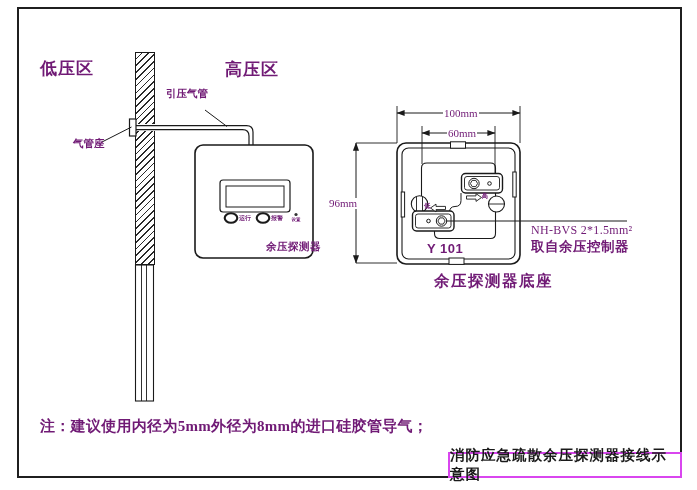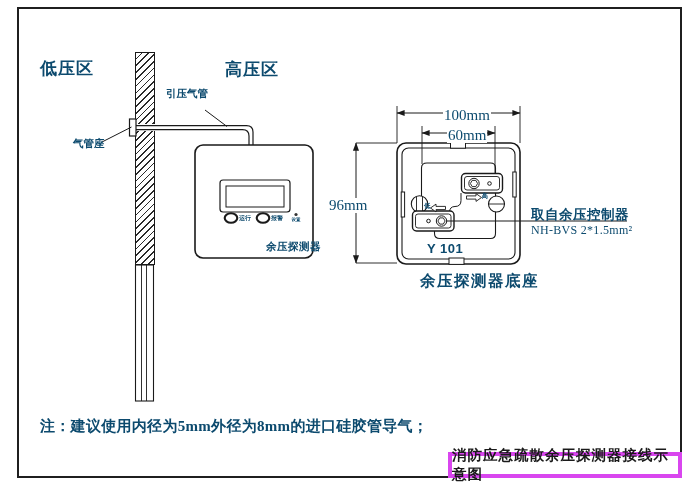--- a/index.html
+++ b/index.html
@@ -3,40 +3,40 @@
 <meta charset="utf-8">
 <style>
   html,body{margin:0;padding:0;background:#ffffff;}
   #canvas{
     position:relative;width:697px;height:490px;background:#ffffff;overflow:hidden;
     font-family:"Liberation Serif","DejaVu Serif",serif;color:#1a1a1a;
   }
   .frame{position:absolute;left:17px;top:7px;width:665px;height:471px;
     border:2px solid #1f1f1f;box-sizing:border-box;}
   svg{position:absolute;left:0;top:0;}
-  .txt{position:absolute;white-space:nowrap;color:#0c4a6e;line-height:1;}
+  .txt{position:absolute;white-space:nowrap;color:#701a75;line-height:1;}
   .zone{font-size:17px;font-weight:700;letter-spacing:1px;}
   .small-label{font-size:10.5px;font-weight:700;}
   .tiny{font-size:6px;font-weight:700;}
   .micro{font-size:4.5px;font-weight:700;text-align:center;}
-  .dim{font-size:15px;background:#ffffff;padding:0 1px;}
+  .dim{font-size:11px;background:#ffffff;padding:0 1px;}
   .port{font-size:6.5px;font-weight:700;}
   .model{font-family:"Liberation Sans","DejaVu Sans",sans-serif;font-size:13px;font-weight:700;letter-spacing:.5px;}
-  .wiresrc{font-size:13.5px;font-weight:700;letter-spacing:.5px;}
+  .wiresrc{font-size:13.5px;font-weight:700;letter-spacing:.5px;margin-top:32px;}
   .cable{font-size:12px;letter-spacing:.3px;}
   .caption{font-size:15.5px;font-weight:700;letter-spacing:1.5px;}
   .note{font-size:15px;font-weight:700;letter-spacing:.3px;}
   .wall-hatched{
     position:absolute;left:135px;top:52px;width:20px;height:213px;box-sizing:border-box;
     border:1.4px solid #1a1a1a;
     background:repeating-linear-gradient(135deg,#ffffff 0px,#ffffff 3.6px,#2a2a2a 3.6px,#2a2a2a 4.8px);
   }
   .titlebox{
     position:absolute;left:448px;top:452px;width:234px;height:26px;box-sizing:border-box;
-    border:4px solid #d946ef;display:flex;align-items:center;justify-content:center;background:#fff;
+    border:2px solid #d946ef;display:flex;align-items:center;justify-content:center;background:#fff;
   }
   .titlebox span{font-size:14.5px;font-weight:700;letter-spacing:1px;}
 </style>
 </head>
 <body>
 
 <div id="canvas">
 
   <div class="frame"></div>
 
@@ -147,21 +147,21 @@
   <div class="txt dim" style="left:447px;top:128px;">60mm</div>
   <div class="txt dim" style="left:328px;top:198px;text-align:right;">96mm</div>
 
   <div class="txt port" style="left:481.5px;top:193px;">高</div>
   <div class="txt port" style="left:424px;top:203px;">低</div>
   <div class="txt model" style="left:427px;top:242px;">Y 101</div>
 
   <div class="txt wiresrc" style="left:531px;top:207.5px;">取自余压控制器</div>
   <div class="txt cable" style="left:531px;top:223.5px;">NH-BVS 2*1.5mm²</div>
 
-  <div class="txt caption" style="left:420px;top:273px;">余压探测器底座</div>
+  <div class="txt caption" style="left:434px;top:273px;">余压探测器底座</div>
 
   <div class="txt note" style="left:40px;top:419px;"><span>注：</span><span>建议使用内径为5mm外径为8mm的进口硅胶管导气；</span></div>
 
   <div class="titlebox">
     <span>消防应急疏散余压探测器接线示意图</span>
   </div>
 
 </div>
 
 </body></html>

